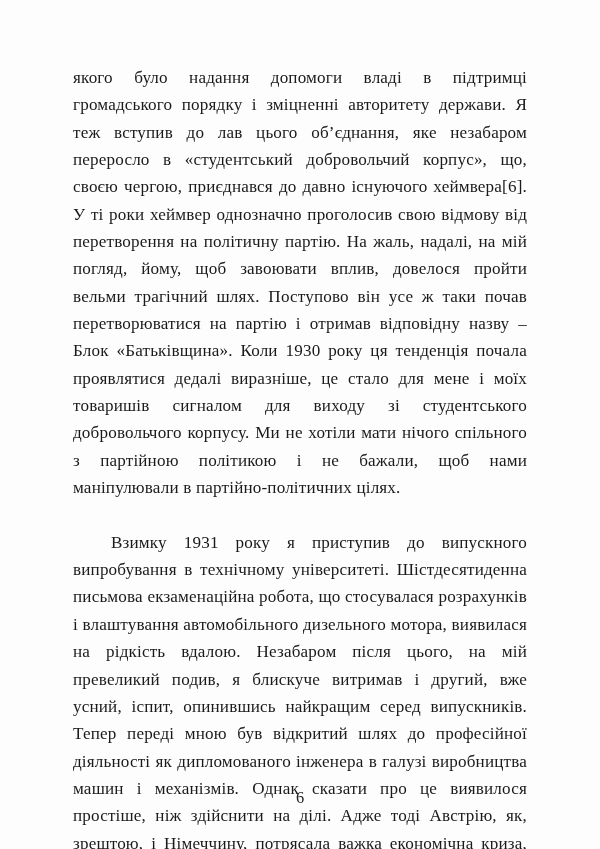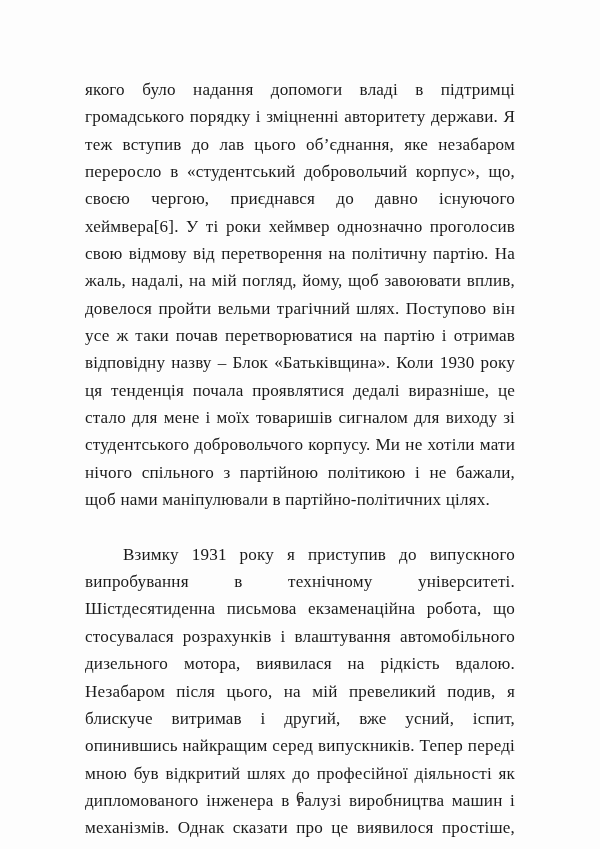--- a/index.html
+++ b/index.html
@@ -22,21 +22,21 @@
     height: 849px;
     box-sizing: border-box;
   }
   .text-block {
     position: absolute;
     left: 73px;
     top: 64px;
     width: 454px;
   }
   .para {
-    margin: 12px;
+    margin: 0;
     text-align: justify;
     text-justify: inter-word;
     font-size: 17.1px;
     line-height: 27.35px;
     letter-spacing: 0.01em;
     word-spacing: 0.004em;
     hyphens: none;
     -webkit-hyphens: none;
   }
   .para.continued {

